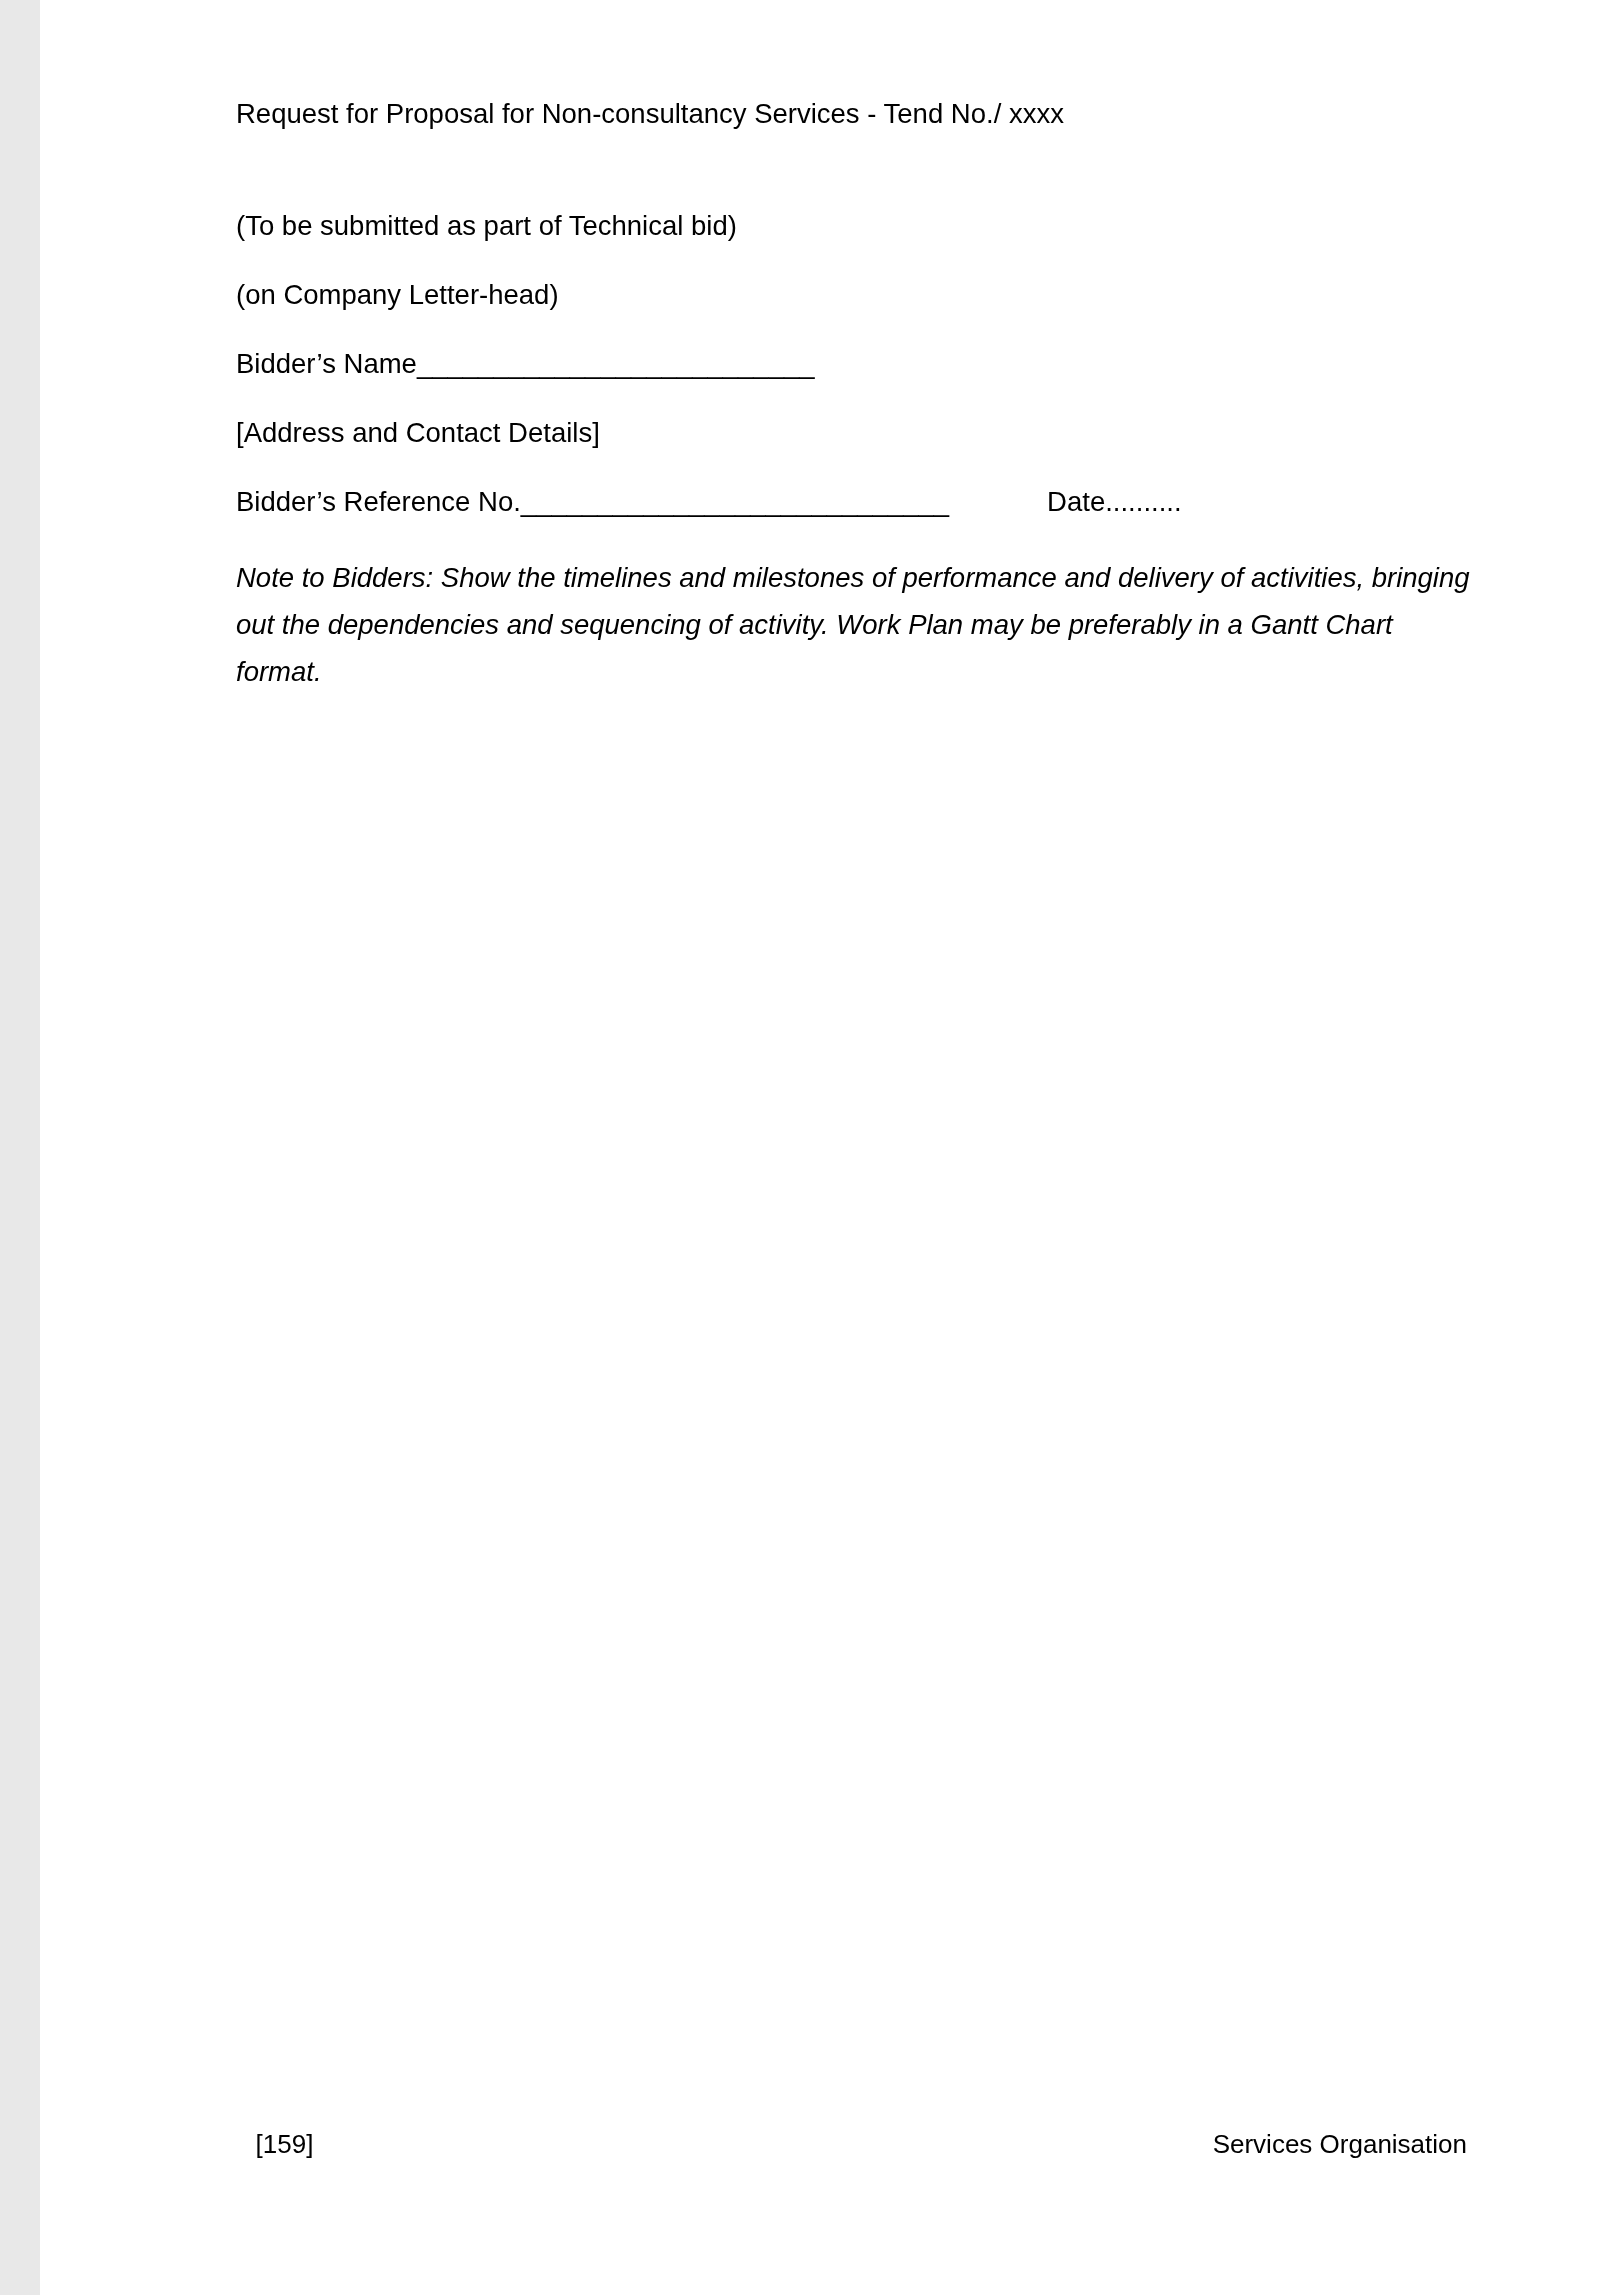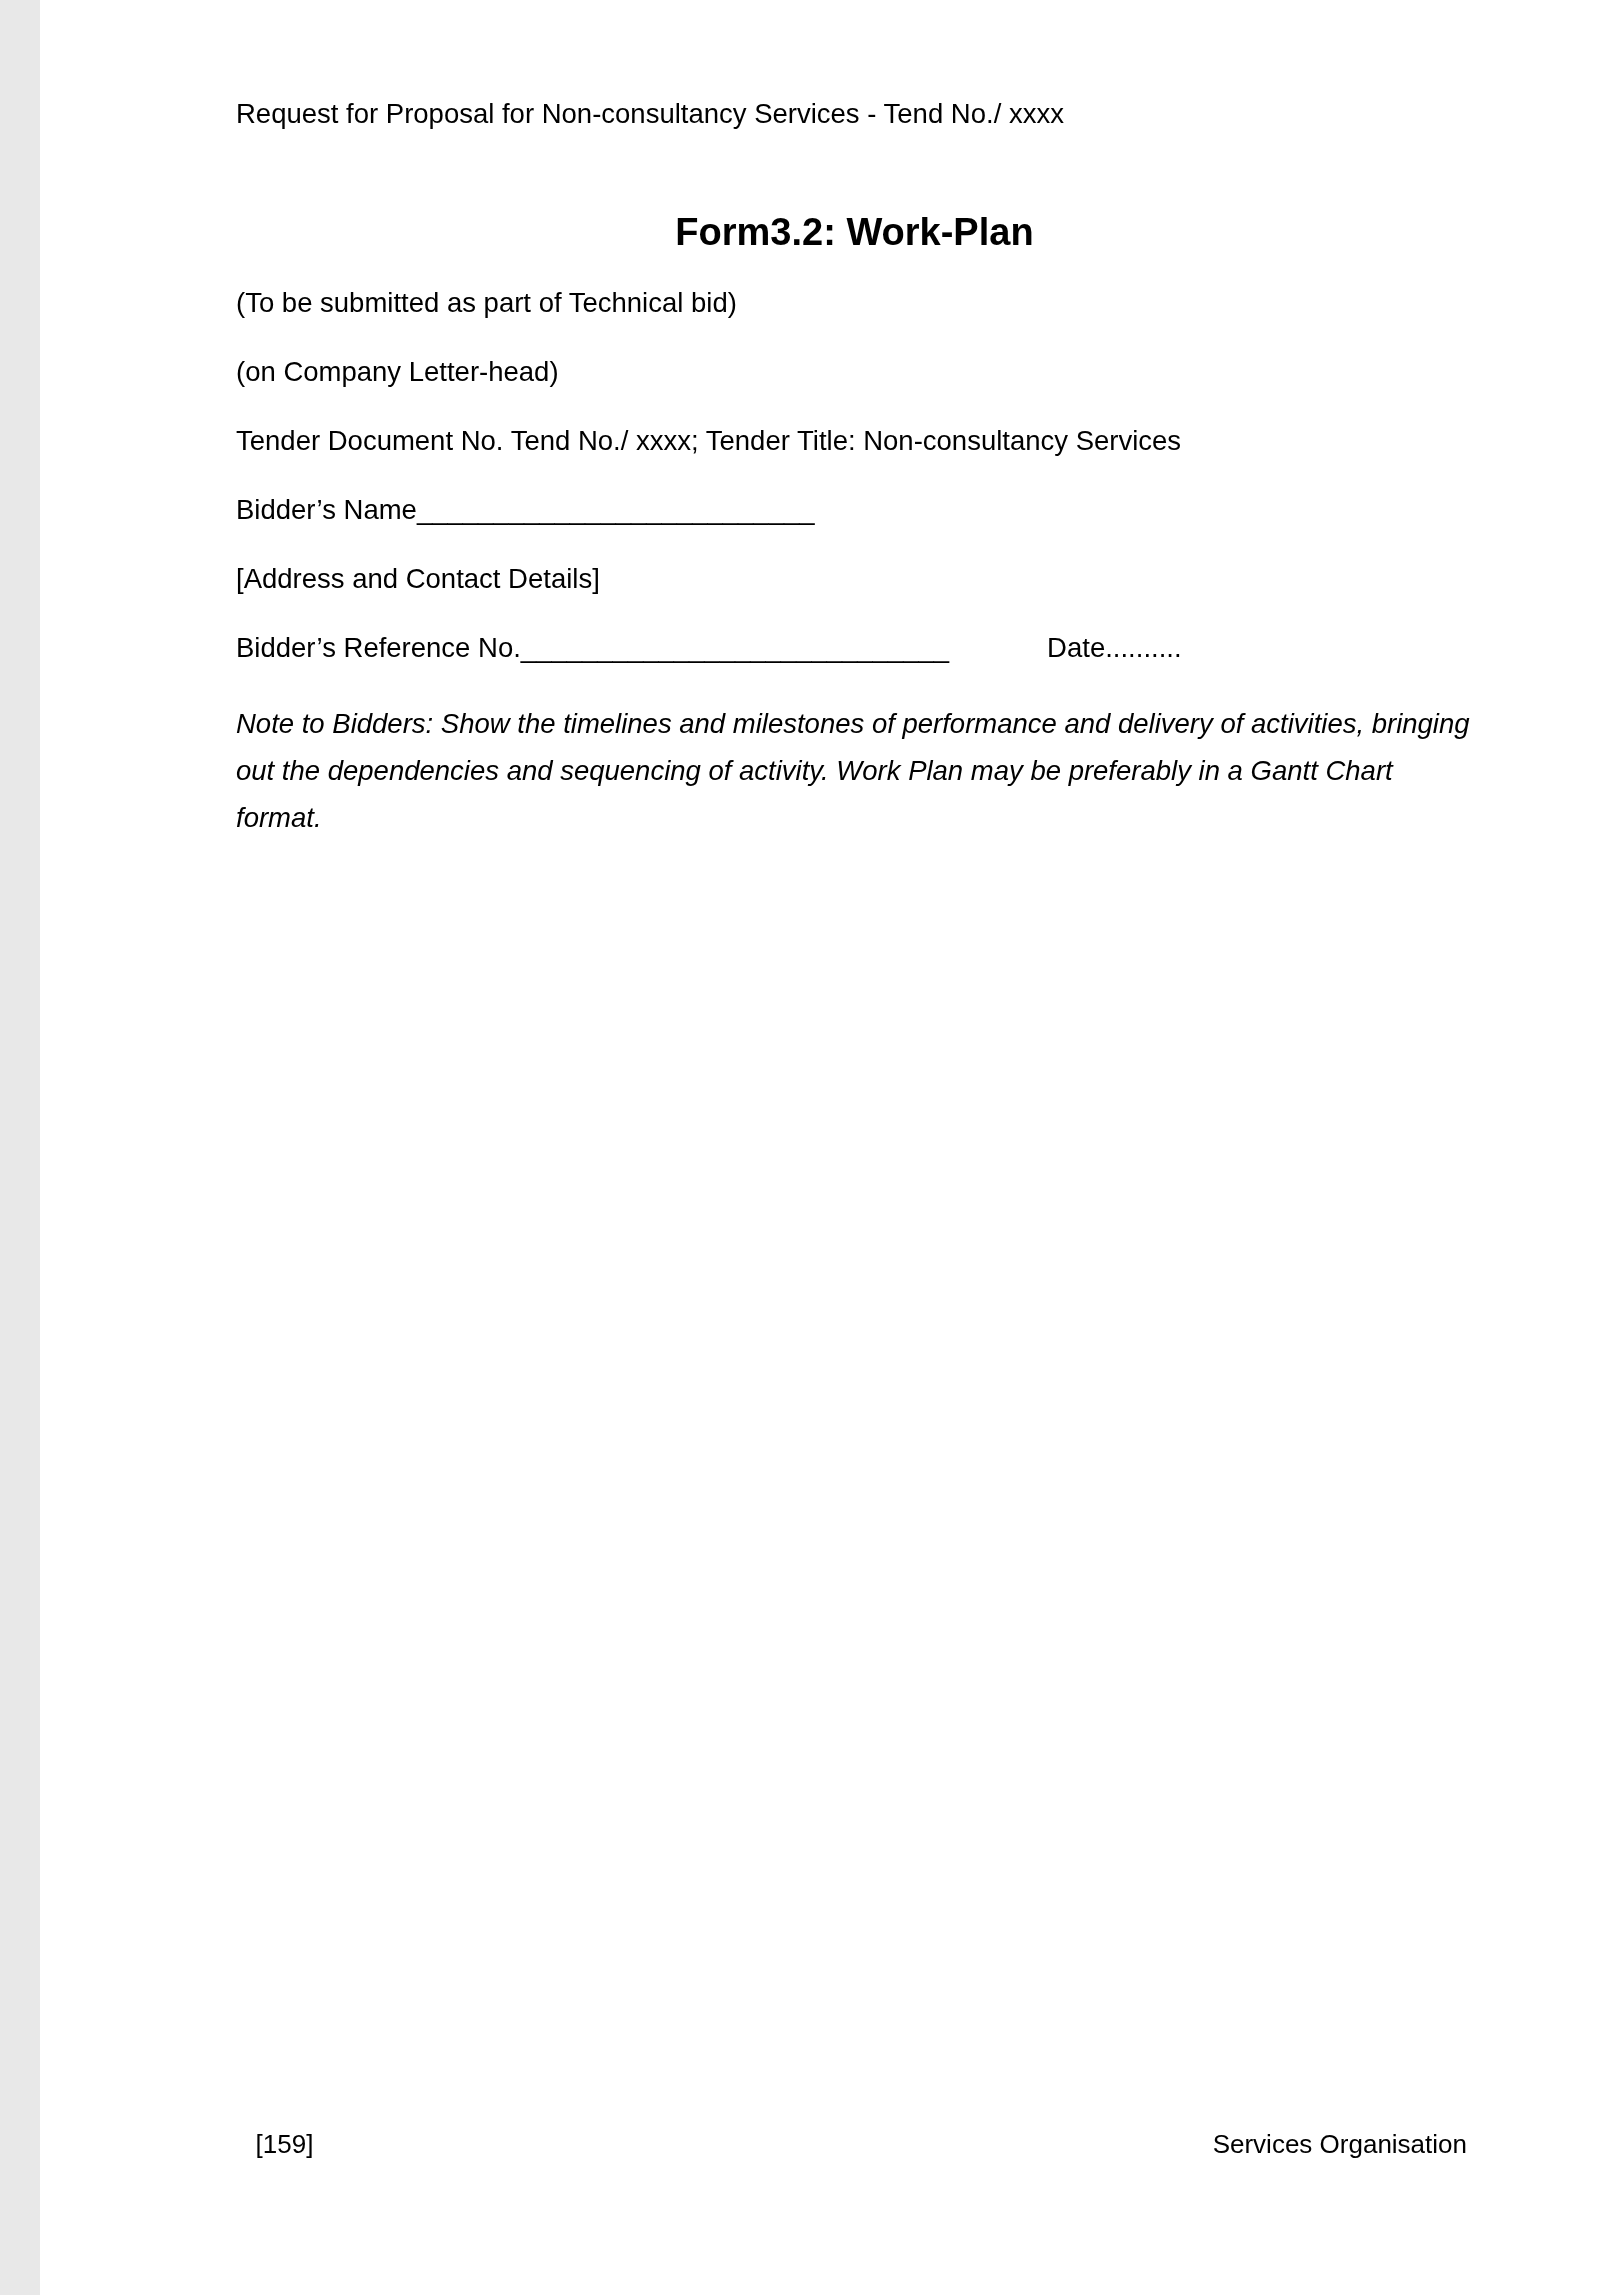--- a/index.html
+++ b/index.html
@@ -78,28 +78,26 @@
 </style>
 </head>
 <body>
 
 <div class="page">
 
   <div class="running-header">Request for Proposal for Non-consultancy Services - Tend No./ xxxx</div>
 
   <div class="content">
 
-    <h1 class="doc-title">Form3.2: Work-Plan</h1>
 
 
     <p class="para">(To be submitted as part of Technical bid)</p>
 
     <p class="para">(on Company Letter-head)</p>
 
-    <p class="para">Tender Document No. Tend No./ xxxx; Tender Title: Non-consultancy Services</p>
 
     <p class="para"><span>Bidder’s Name</span><span class="blank-line">__________________________</span></p>
 
     <p class="para">[Address and Contact Details]</p>
 
     <p class="para"><span>Bidder’s Reference No.</span><span class="blank-line">____________________________</span><span class="date-span">Date..........</span></p>
 
     <p class="note">Note to Bidders: Show the timelines and milestones of performance and delivery of activities, bringing out the dependencies and sequencing of activity. Work Plan may be preferably in a Gantt Chart format.</p>
 
   </div>

